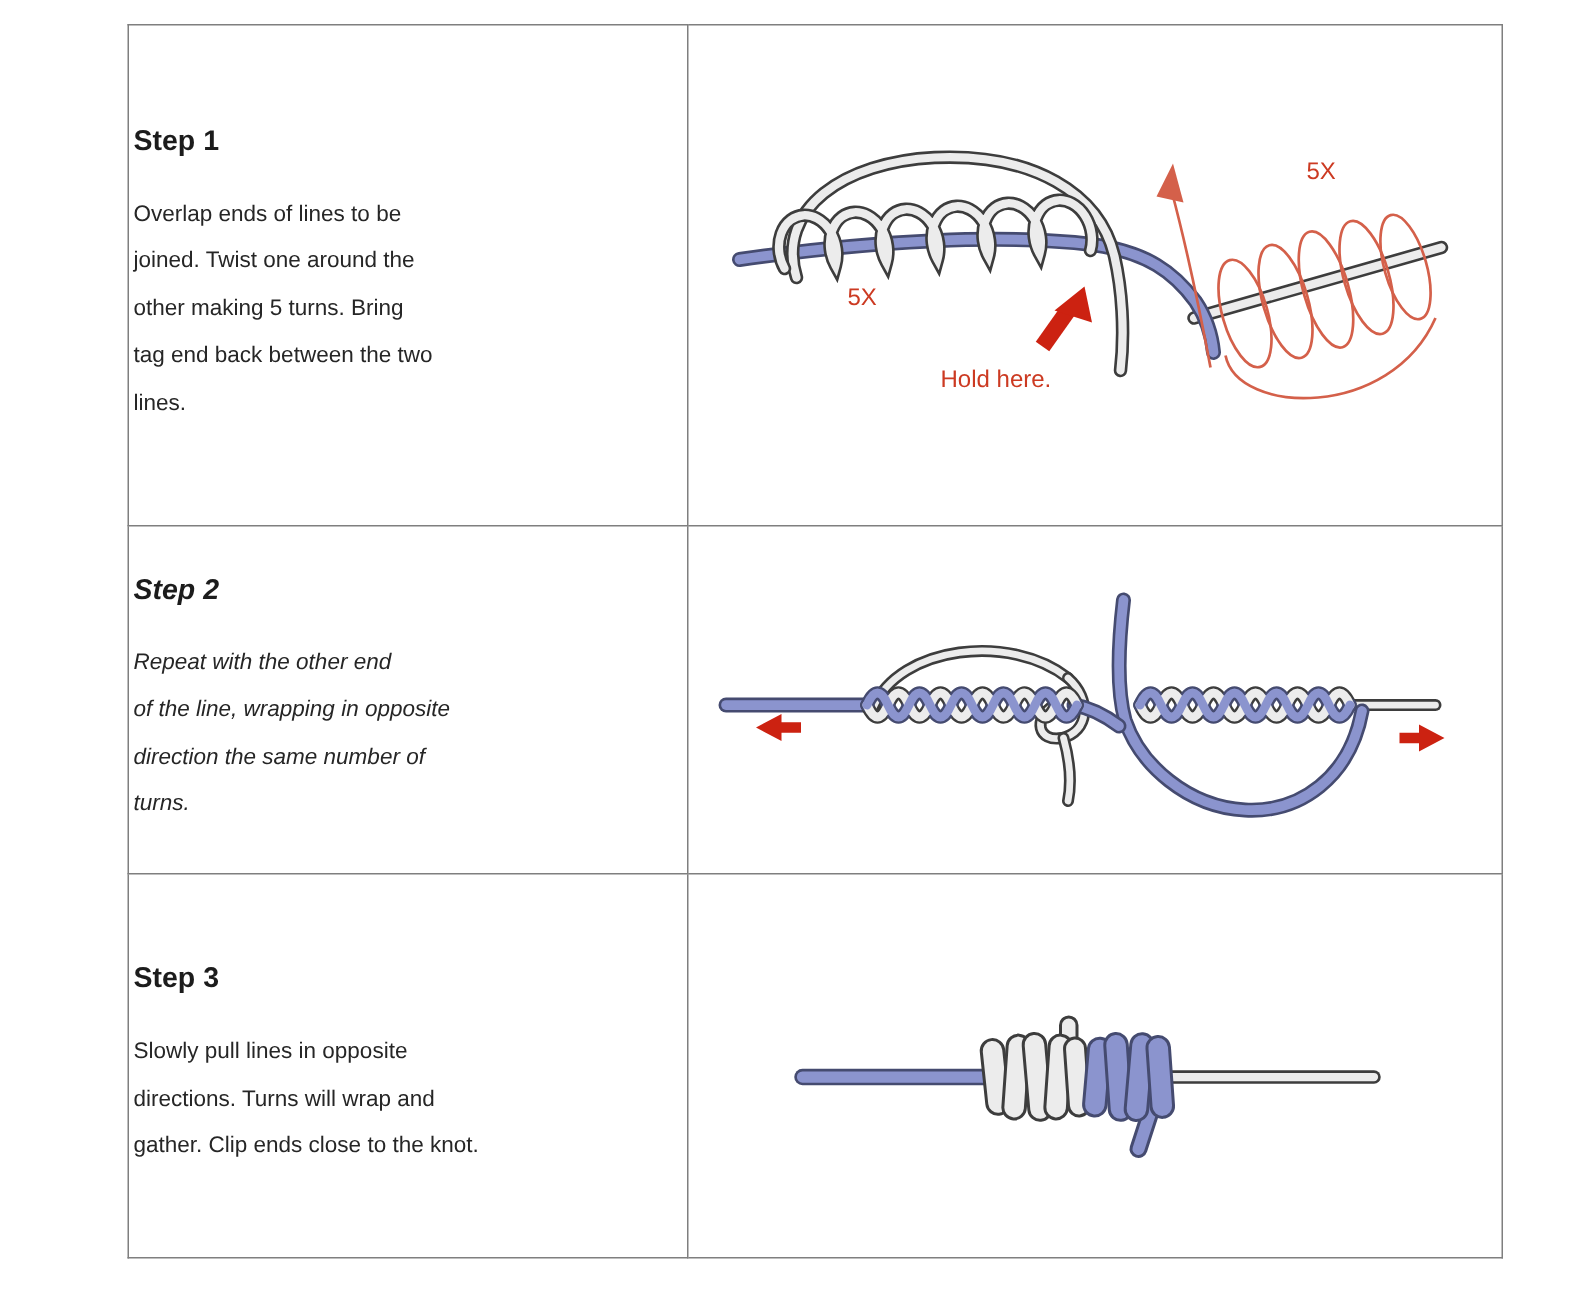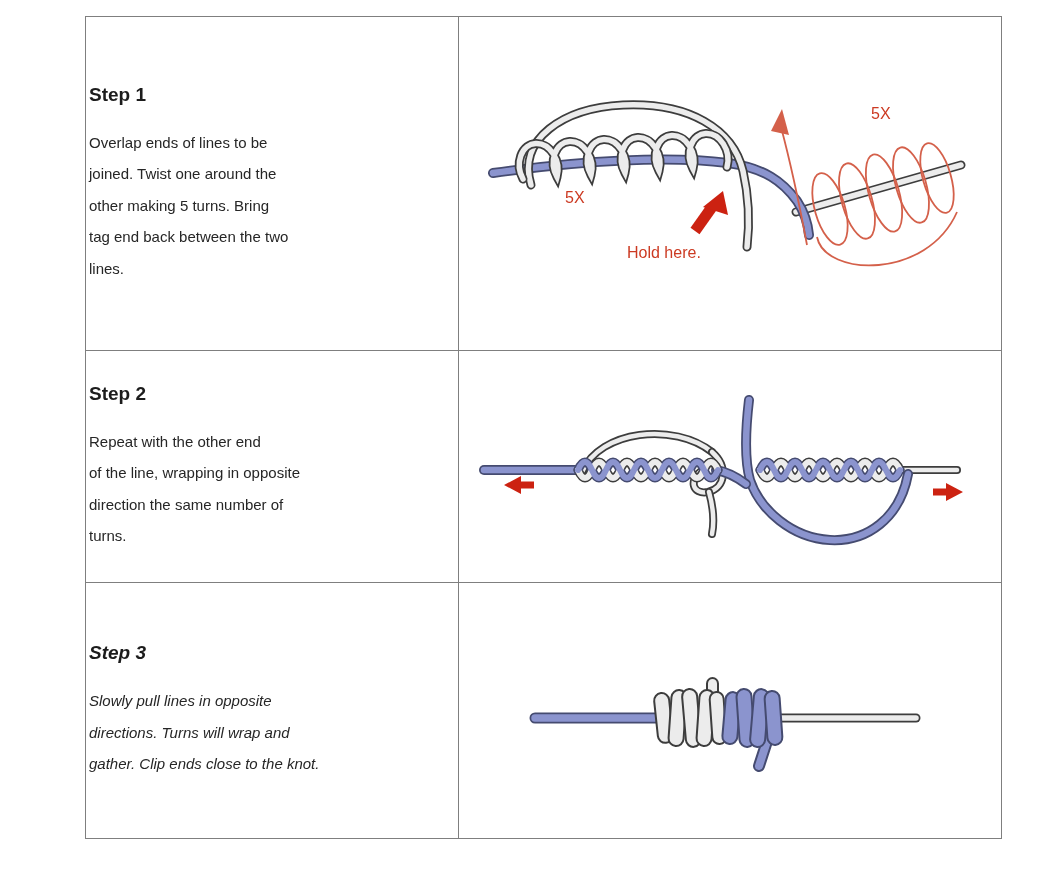--- a/index.html
+++ b/index.html
@@ -19,22 +19,22 @@
     background:#fff;
   }
   table.knot-table td{
     border:1px solid var(--border-gray,#7f7f7f);
     vertical-align:middle;
     margin-top:36px;
   }
   td.text-cell{width:367px;padding:0 2px 0 3px;}
   td.img-cell{width:538px;text-align:center;}
   tr.row-1 td{height:331px;}
-  tr.row-2 td{height:229px;}
-  tr.row-3 td{height:253px;font-style:italic;}
+  tr.row-2 td{height:229px;font-style:italic;}
+  tr.row-3 td{height:253px;}
   .step-heading{
     margin:0 0 21px 0;font-size:19px;font-weight:bold;
     color:var(--heading-dark,#1c1c1c);line-height:23px;
   }
   .step-body{
     margin:0;font-size:15px;line-height:31.5px;
     color:var(--text-dark,#262626);white-space:pre-line;
   }
   svg.knot-art{display:inline-block;vertical-align:middle;}
   .t-dark{stroke:var(--rope-outline,#3d3d3d);fill:none;stroke-linecap:round;}

